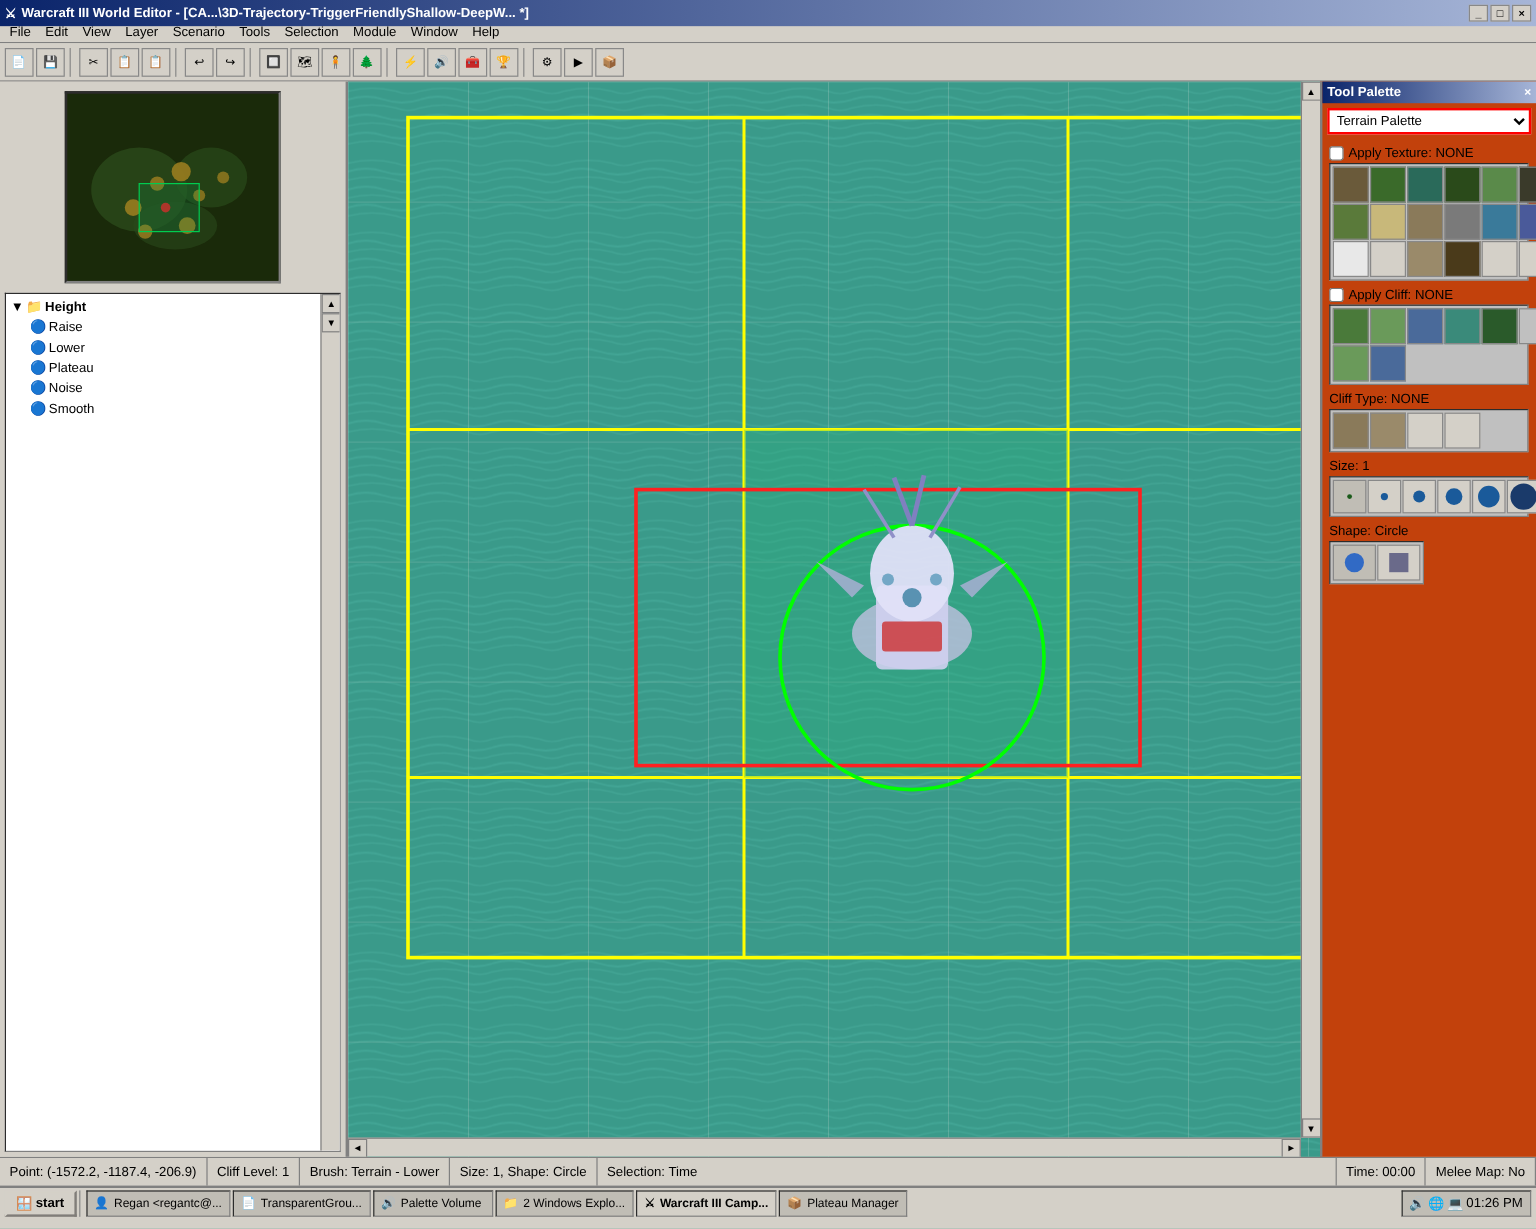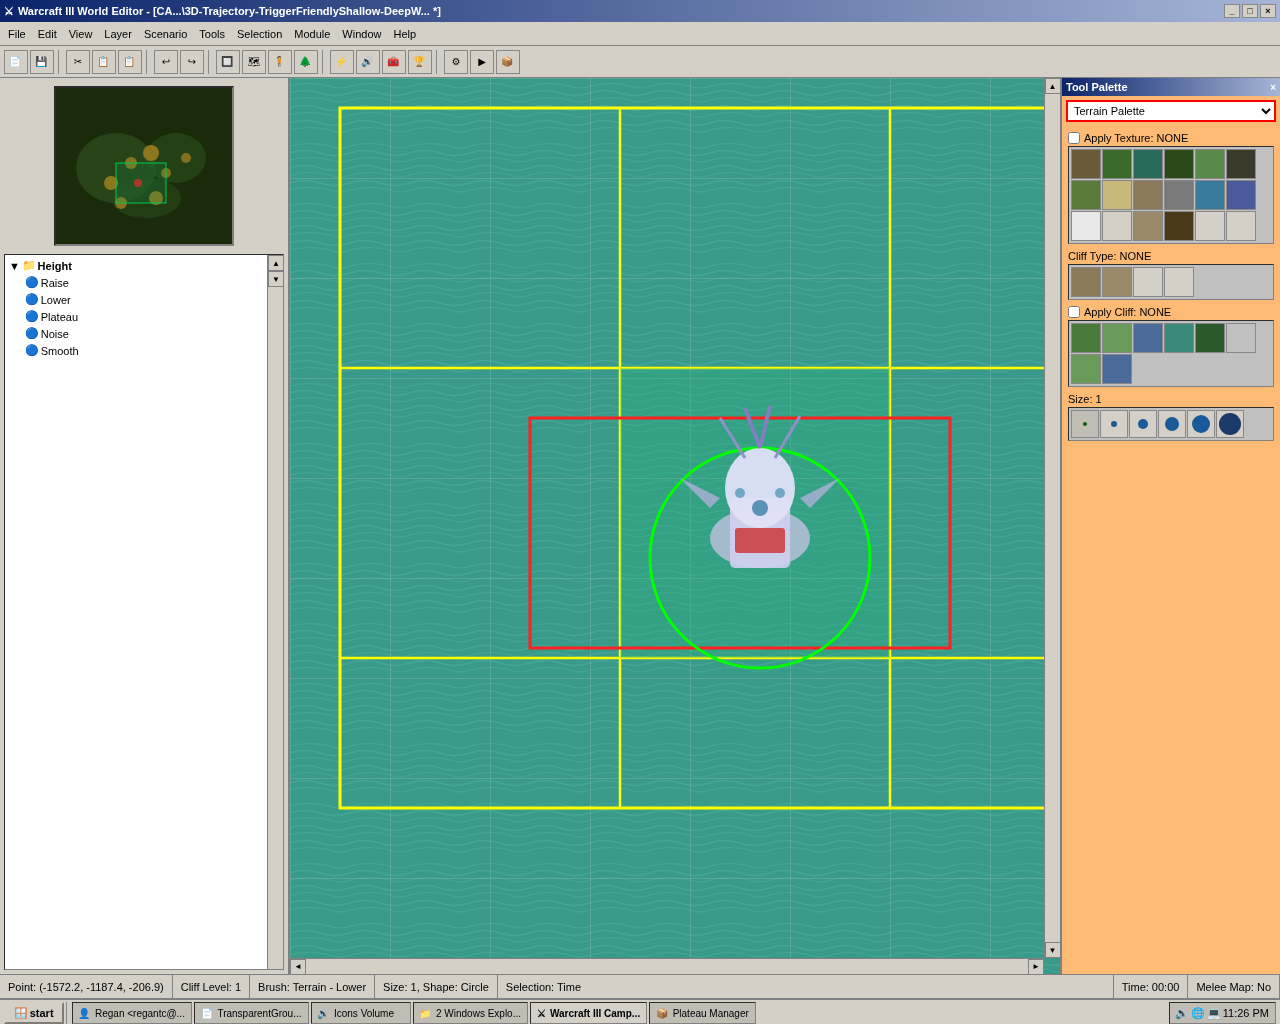--- a/index.html
+++ b/index.html
@@ -25,23 +25,23 @@
       border: 1px solid #888;
       font-size: 9px;
       display: flex; align-items: center; justify-content: center;
       cursor: pointer;
       color: #000;
     }
 
     
     #menubar {
       background: #d4d0c8;
-      height: 24px;
-      display: flex;
-      align-items: center;
+      height: 14px;
+      display: flex;
+      align-items: flex-end;
       border-bottom: 1px solid #808080;
       padding: 0 2px;
     }
     .menu-item {
       padding: 2px 6px;
       font-size: 11px;
       cursor: pointer;
       color: #000;
     }
 
@@ -153,22 +153,22 @@
     
     #viewport {
       flex: 1;
       background: #4a9a8a;
       position: relative;
       overflow: hidden;
     }
 
     
     #tool-palette {
-      width: 220px;
-      background: #fdba74;
+      width: 180px;
+      background: #c2410c;
       border-left: 2px solid #808080;
       flex-shrink: 0;
       display: flex;
       flex-direction: column;
     }
     #tool-palette-titlebar {
       background: linear-gradient(to right, #0a246a, #a6b5d7);
       color: white;
       height: 18px;
       display: flex;
@@ -639,44 +639,44 @@
           <div class="texture-cell tex-empty"></div>
           <div class="texture-cell tex-ltbrown"></div>
           <div class="texture-cell tex-dkbrown"></div>
           <div class="texture-cell tex-empty"></div>
           <div class="texture-cell tex-empty"></div>
         </div>
       </div>
 
       <div class="palette-section">
         <div class="palette-label">
-          <span>Cliff Type: NONE</span>
-        </div>
-        <div class="cliff-type-grid">
-          <div class="cliff-type-cell tex-rock"></div>
-          <div class="cliff-type-cell tex-ltbrown"></div>
-          <div class="cliff-type-cell tex-empty"></div>
-          <div class="cliff-type-cell tex-empty"></div>
-        </div>
-      </div>
-
-      <div class="palette-section">
-        <div class="palette-label">
           <input type="checkbox" style="">
           <span>Apply Cliff: NONE</span>
         </div>
         <div class="cliff-grid">
           <div class="texture-cell cliff-green"></div>
           <div class="texture-cell cliff-ltgreen"></div>
           <div class="texture-cell cliff-blue"></div>
           <div class="texture-cell cliff-teal"></div>
           <div class="texture-cell cliff-dkgreen"></div>
           <div class="texture-cell cliff-empty"></div>
           <div class="texture-cell cliff-ltgreen"></div>
           <div class="texture-cell cliff-blue"></div>
+        </div>
+      </div>
+
+      <div class="palette-section">
+        <div class="palette-label">
+          <span>Cliff Type: NONE</span>
+        </div>
+        <div class="cliff-type-grid">
+          <div class="cliff-type-cell tex-rock"></div>
+          <div class="cliff-type-cell tex-ltbrown"></div>
+          <div class="cliff-type-cell tex-empty"></div>
+          <div class="cliff-type-cell tex-empty"></div>
         </div>
       </div>
 
 
       <div class="palette-section">
         <div class="palette-label">
           <span>Size: 1</span>
         </div>
         <div class="size-grid">
 
@@ -694,20 +694,33 @@
           </div>
           <div class="size-cell">
             <div class="size-dot-xlg"></div>
           </div>
           <div class="size-cell">
             <div class="size-dot-xxlg"></div>
           </div>
         </div>
       </div>
 
+      <div class="palette-section">
+        <div class="palette-label">
+          <span>Shape: Circle</span>
+        </div>
+        <div class="shape-grid">
+          <div class="shape-cell" style="background:#c0bdb5;">
+            <div class="shape-circle"></div>
+          </div>
+          <div class="shape-cell">
+            <div class="shape-square"></div>
+          </div>
+        </div>
+      </div>
 
     </div>
   </div>
 
 </div>
 
 <div id="statusbar">
   <div class="status-section">
     <span>Point: (-1572.2, -1187.4, -206.9)</span>
   </div>
@@ -740,34 +753,34 @@
   <div class="taskbar-item">
     <span>👤</span>
     <span>Regan &lt;regantc@...</span>
   </div>
   <div class="taskbar-item">
     <span>📄</span>
     <span>TransparentGrou...</span>
   </div>
   <div class="taskbar-item">
     <span>🔊</span>
-    <span>Icons Volume</span>
+    <span>Palette Volume</span>
   </div>
   <div class="taskbar-item">
     <span>📁</span>
     <span>2 Windows Explo...</span>
   </div>
   <div class="taskbar-item active">
     <span>⚔</span>
     <span>Warcraft III Camp...</span>
   </div>
   <div class="taskbar-item">
     <span>📦</span>
     <span>Plateau Manager</span>
   </div>
   <div class="taskbar-separator"></div>
   <div class="taskbar-systray">
     <span>🔊</span>
     <span>🌐</span>
     <span>💻</span>
-    <span>11:26 PM</span>
+    <span>01:26 PM</span>
   </div>
 </div>
 
 </body></html>

